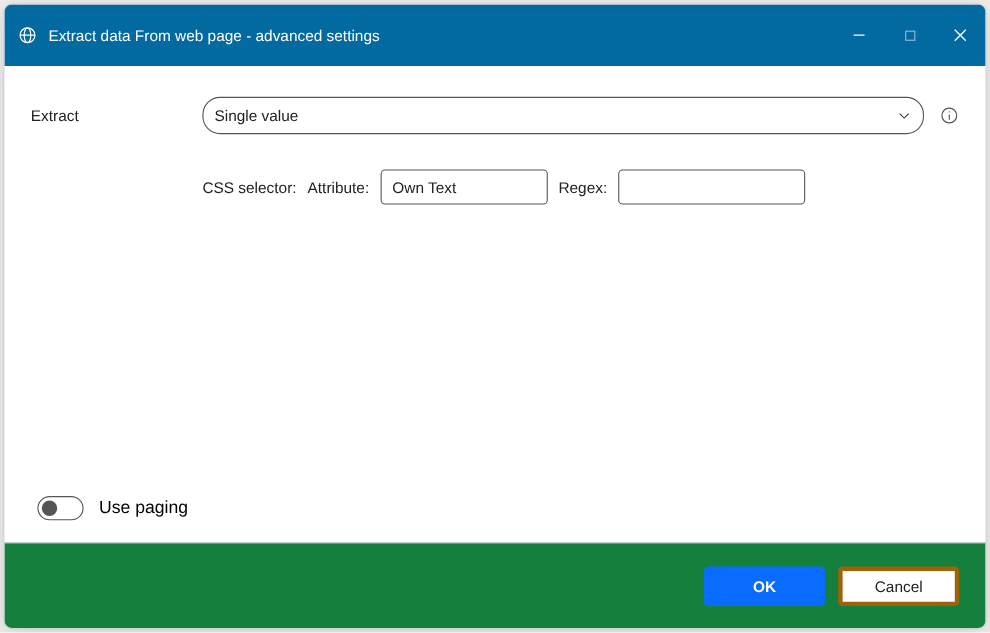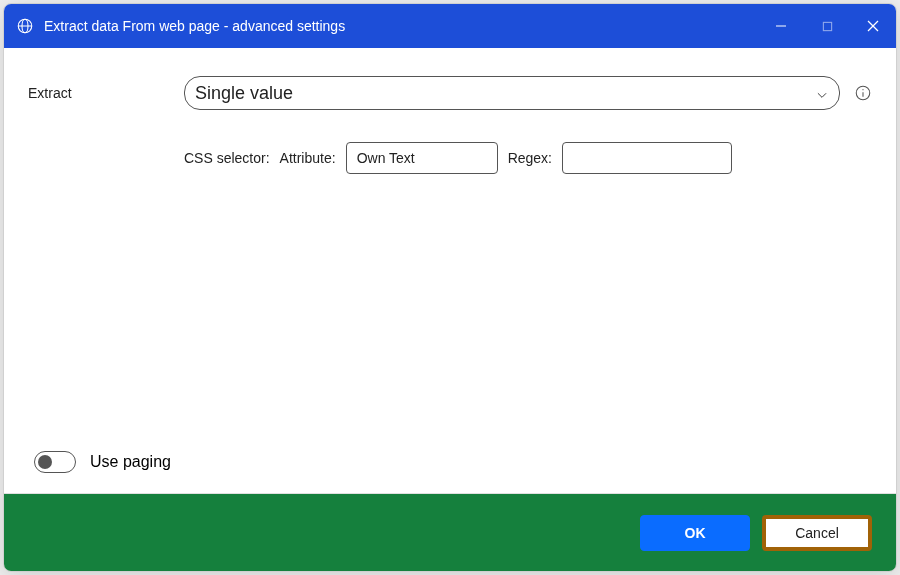--- a/index.html
+++ b/index.html
@@ -21,22 +21,22 @@
       height: 569px;
       background: #fff;
       border-radius: 8px;
       box-shadow: 0 4px 24px rgba(0,0,0,.15);
       display: flex;
       flex-direction: column;
       overflow: hidden;
       border: 1px solid #d0d0d0;
     }
     .titlebar {
-      background: #1d4ed8;
-      height: 44px;
+      background: #0369a1;
+      height: 56px;
       display: flex;
       align-items: center;
       padding: 0 0 0 12px;
       color: #fff;
       font-size: 14px;
     }
     .titlebar .app-icon {
       width: 18px;
       height: 18px;
       margin-right: 10px;
@@ -83,21 +83,21 @@
       color: #222;
     }
     .extract-dropdown {
       flex: 1;
       height: 34px;
       border: 1px solid #555;
       border-radius: 16px;
       display: flex;
       align-items: center;
       padding: 0 10px;
-      font-size: 18px;
+      font-size: 14px;
       color: #222;
       cursor: pointer;
       justify-content: space-between;
     }
     .chevron {
       width: 14px;
       height: 14px;
     }
     .info-icon {
       width: 18px;

